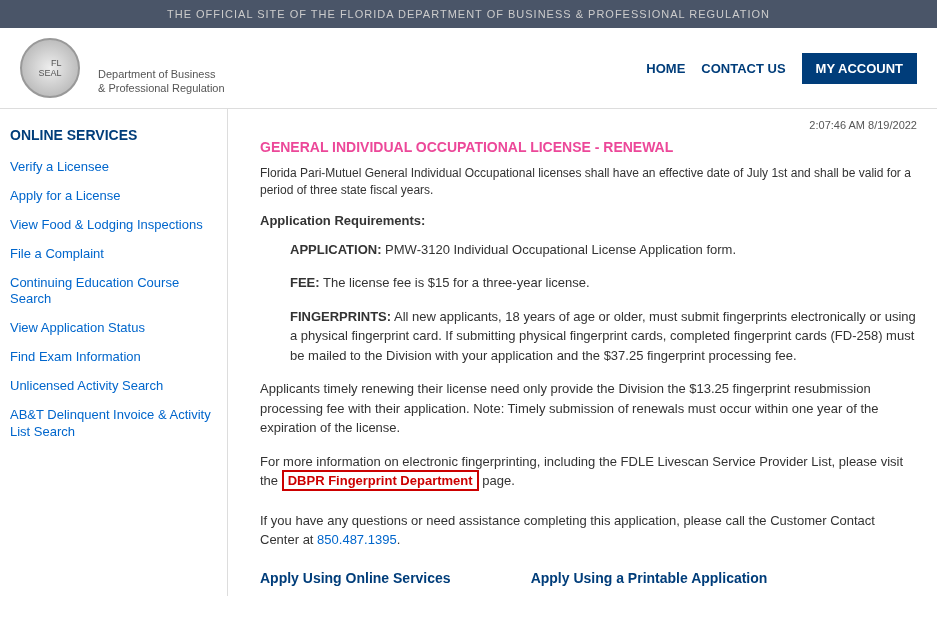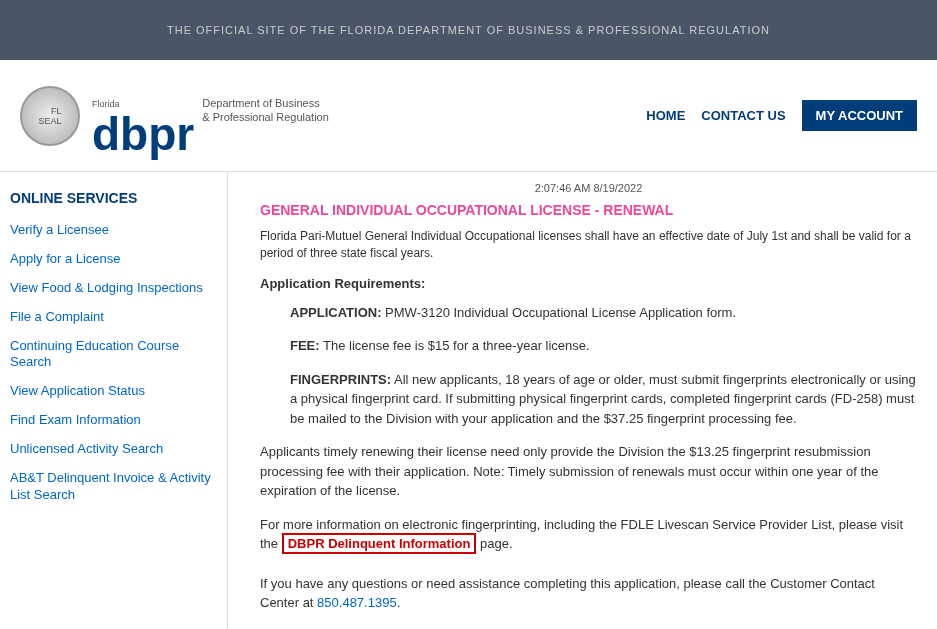--- a/index.html
+++ b/index.html
@@ -3,21 +3,21 @@
   <meta charset="utf-8">
   <style>
     * { margin: 0; padding: 0; box-sizing: border-box; }
     body { font-family: Arial, sans-serif; font-size: 13px; color: #333; width: 937px; }
 
     
     .top-banner {
       background-color: #4a5568;
       color: #ccc;
       text-align: center;
-      padding: 24px;
+      padding: 8px;
       font-size: 11px;
       letter-spacing: 1px;
     }
 
     
     .header {
       display: flex;
       align-items: center;
       justify-content: space-between;
       padding: 10px 20px;
@@ -111,21 +111,21 @@
       cursor: pointer;
       line-height: 1.3;
     }
 
     
     .content-area {
       flex: 1;
       padding: 10px 20px;
     }
     .timestamp {
-      text-align: center;
+      text-align: right;
       font-size: 11px;
       color: #555;
       margin-bottom: 8px;
     }
     .page-title {
       color: #ec4899;
       font-weight: bold;
       font-size: 14px;
       margin-bottom: 10px;
     }
@@ -190,26 +190,20 @@
 
 <div class="top-banner">
   <span>THE OFFICIAL SITE OF THE FLORIDA DEPARTMENT OF BUSINESS &amp; PROFESSIONAL REGULATION</span>
 </div>
 
 <div class="header">
   <div class="logo-area">
     <div class="logo-circle">FL<br>SEAL</div>
     <div class="logo-text-area">
       <div class="logo-dbpr">
-        <div style="display:flex;flex-direction:column;align-items:flex-start;">
-          <span class="logo-florida">Florida</span>
-          <div>
-            <span style="font-size:46px;font-weight:bold;color:#003d7a;">d</span><span style="font-size:46px;font-weight:bold;color:#003d7a;">b</span><span style="font-size:46px;font-weight:bold;color:#003d7a;">p</span><span style="font-size:46px;font-weight:bold;color:#003d7a;">r</span>
-          </div>
-        </div>
         <div class="logo-dept-text" style="margin-left:6px;margin-top:26px;">
           <div>Department of Business</div>
           <div>&amp; Professional Regulation</div>
         </div>
       </div>
     </div>
   </div>
   <div class="nav-links">
     <a class="nav-link">HOME</a>
     <a class="nav-link">CONTACT US</a>
@@ -251,25 +245,26 @@
     <div class="requirement-block">
       <span class="req-title">FINGERPRINTS:</span>
       <span> All new applicants, 18 years of age or older, must submit fingerprints electronically or using a physical fingerprint card. If submitting physical fingerprint cards, completed fingerprint cards (FD-258) must be mailed to the Division with your application and the $37.25 fingerprint processing fee.</span>
     </div>
 
     <div class="note-block">
       <span>Applicants timely renewing their license need only provide the Division the $13.25 fingerprint resubmission processing fee with their application. Note: Timely submission of renewals must occur within one year of the expiration of the license.</span>
     </div>
 
     <div class="note-block">
-      <span>For more information on electronic fingerprinting, including the FDLE Livescan Service Provider List, please visit the </span><a class="fingerprint-link">DBPR Delinquent Information</a><span> page.</span>
+      <span>For more information on electronic fingerprinting, including the FDLE Livescan Service Provider List, please visit the </span><a class="fingerprint-link">DBPR Fingerprint Department</a><span> page.</span>
     </div>
 
     <div class="contact-block">
       <span>If you have any questions or need assistance completing this application, please call the Customer Contact Center at <a class="phone-link">850.487.1395</a>.</span>
     </div>
 
     <div class="bottom-links">
       <a class="bottom-link">Apply Using Online Services</a>
+      <a class="bottom-link">Apply Using a Printable Application</a>
     </div>
   </div>
 
 </div>
 
 </body></html>

